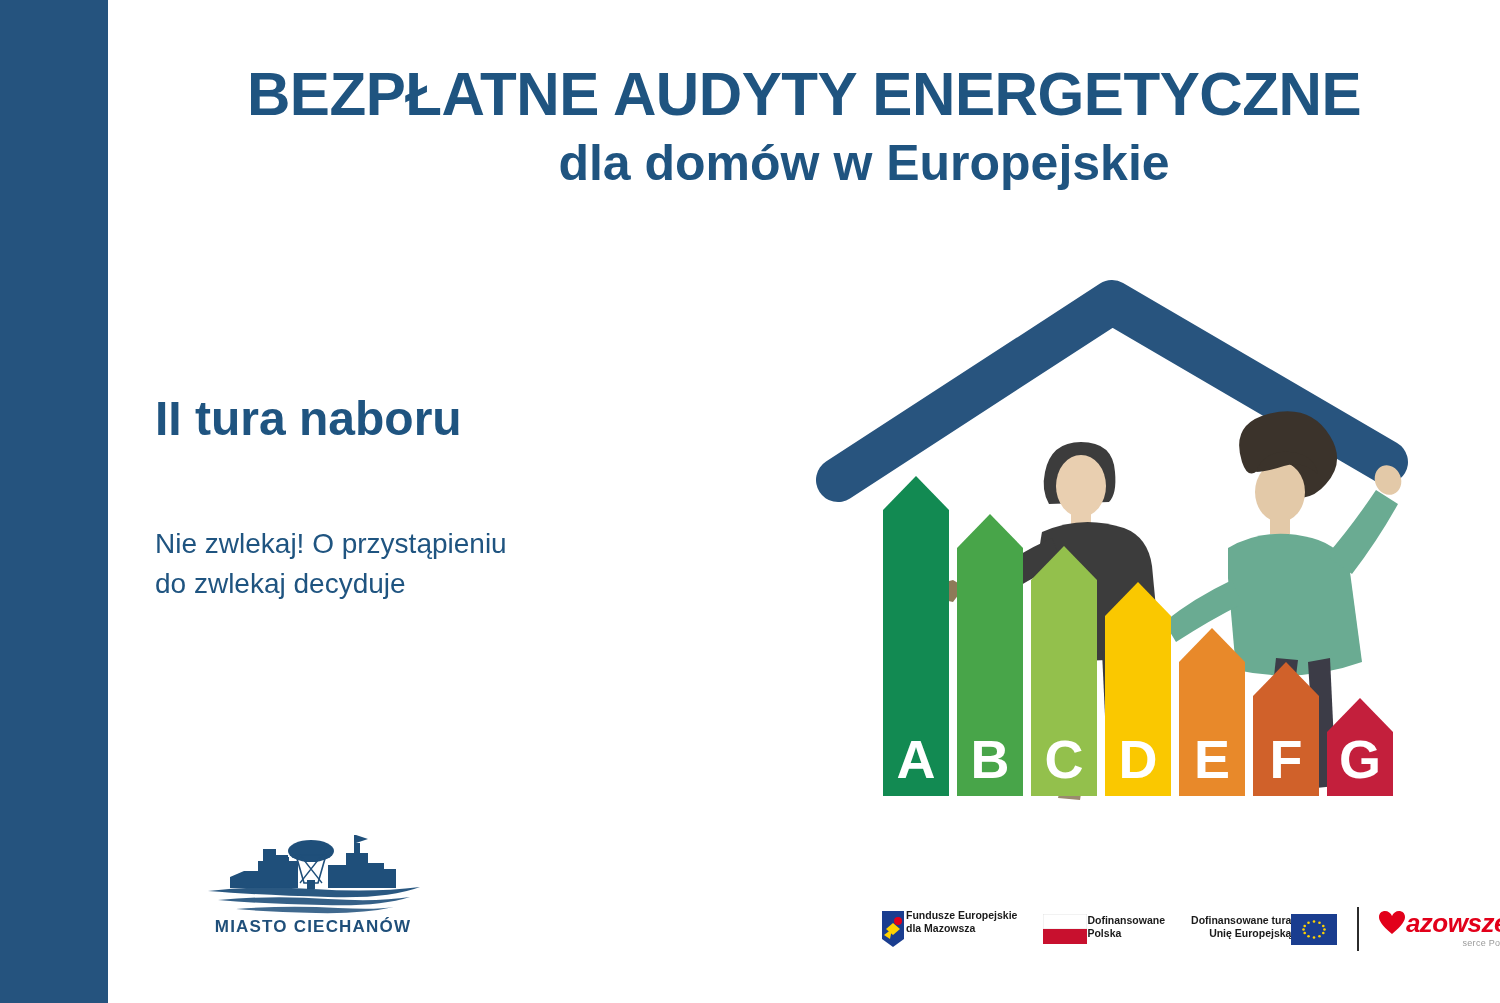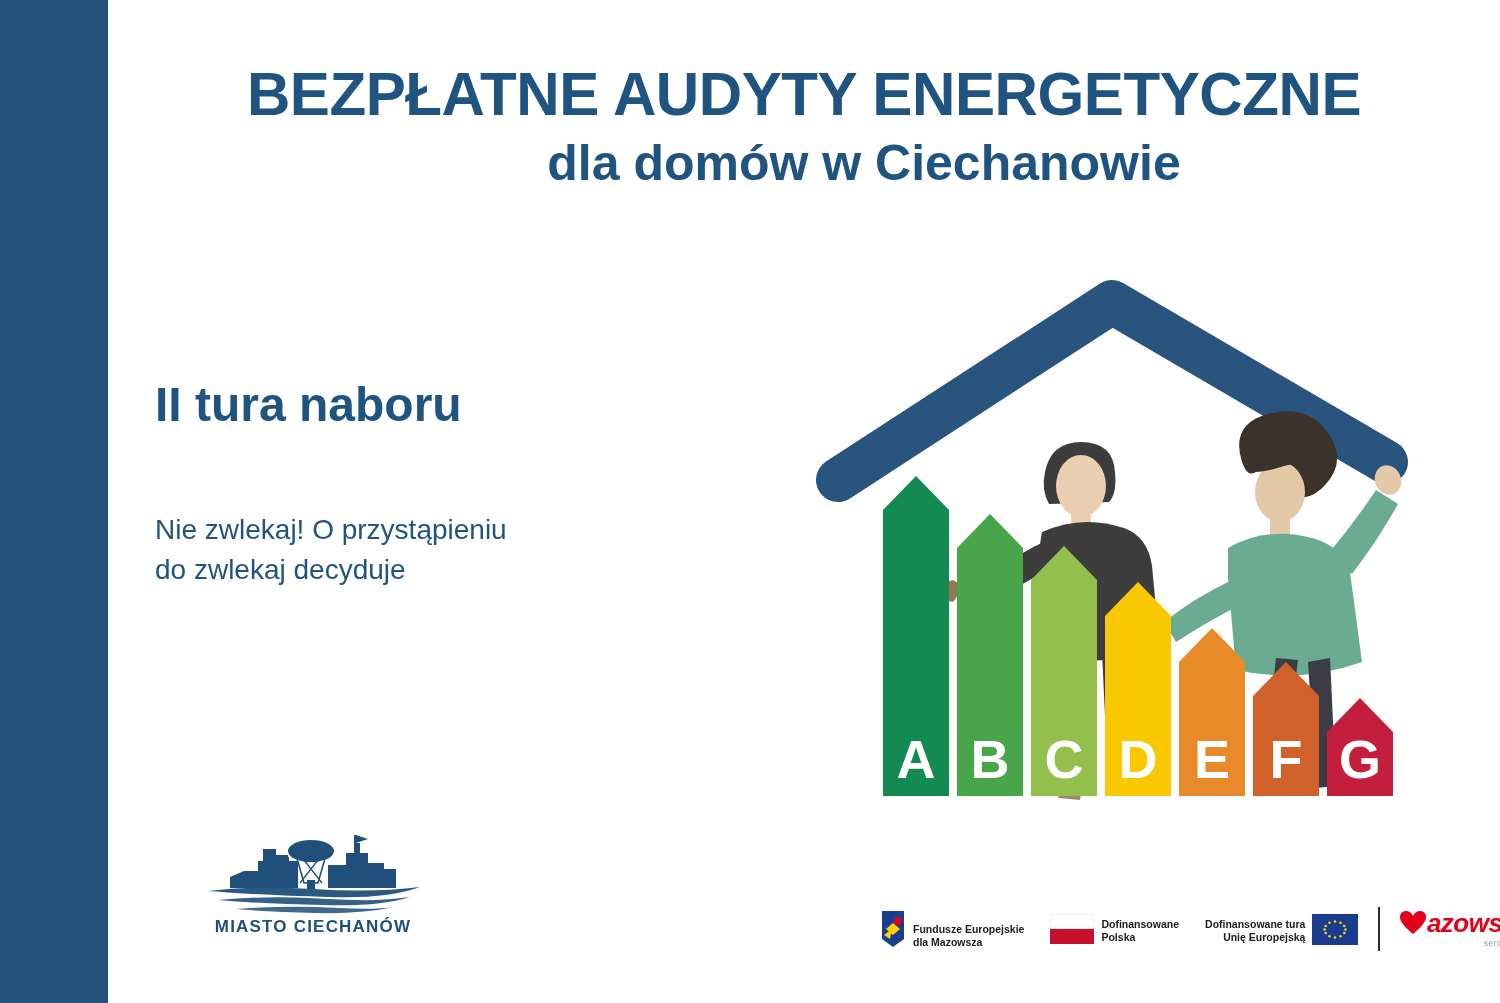--- a/index.html
+++ b/index.html
@@ -34,21 +34,21 @@
     transform:scaleX(0.97);
   }
   .headline-2{
     font-size:50px;font-weight:bold;
     color:#1f5480;line-height:1.05;
     margin-top:12px;margin-left:120px;
     white-space:nowrap;
   }
 
   
-  .copy-block{position:absolute;left:155px;top:378px;width:700px;}
+  .copy-block{position:absolute;left:155px;top:392px;width:700px;}
   .subtitle{
     font-size:48px;font-weight:bold;color:#1f5480;line-height:1.12;
   }
   .dates{
     font-size:48px;font-weight:bold;color:#c1272d;line-height:1.12;
     margin-top:14px;
   }
   .note{
     margin-top:78px;
     font-size:28px;font-weight:normal;color:#1f5480;line-height:1.42;
@@ -62,21 +62,21 @@
     text-align:center;font-size:17px;font-weight:bold;color:#1f4f7a;
     letter-spacing:1.2px;margin-top:2px;
   }
   #illus-svg{position:absolute;left:790px;top:280px;}
 
   
   .footer{
     position:absolute;left:880px;top:898px;
     height:62px;display:flex;align-items:center;gap:0px;
   }
-  .logo-item{display:flex;align-items:flex-end;gap:7px;}
+  .logo-item{display:flex;align-items:flex-start;}
   .logo-cap{
     font-size:10.5px;line-height:1.25;color:#1a1a1a;font-weight:bold;
     white-space:nowrap;
   }
   .logo-cap.right{text-align:right;}
   .sep{
     width:1.5px;height:44px;background:#2b2b2b;margin:0 20px;
   }
   .mazowsze{display:flex;flex-direction:column;align-items:flex-end;}
   .mz-word{
@@ -88,21 +88,21 @@
 </style>
 </head>
 <body>
 
 <div id="poster">
 
   <div class="side-bar"></div>
 
   <div class="headline-block">
     <div class="headline-1">BEZPŁATNE AUDYTY ENERGETYCZNE</div>
-    <div class="headline-2">dla domów w Ciechanowie</div>
+    <div class="headline-2">dla domów w Europejskie</div>
   </div>
 
   <div class="copy-block">
     <div class="subtitle">II tura naboru</div>
     <div class="note">
       <div>Nie zwlekaj! O przystąpieniu</div>
       <div>do zwlekaj decyduje</div>
     </div>
   </div>
 

